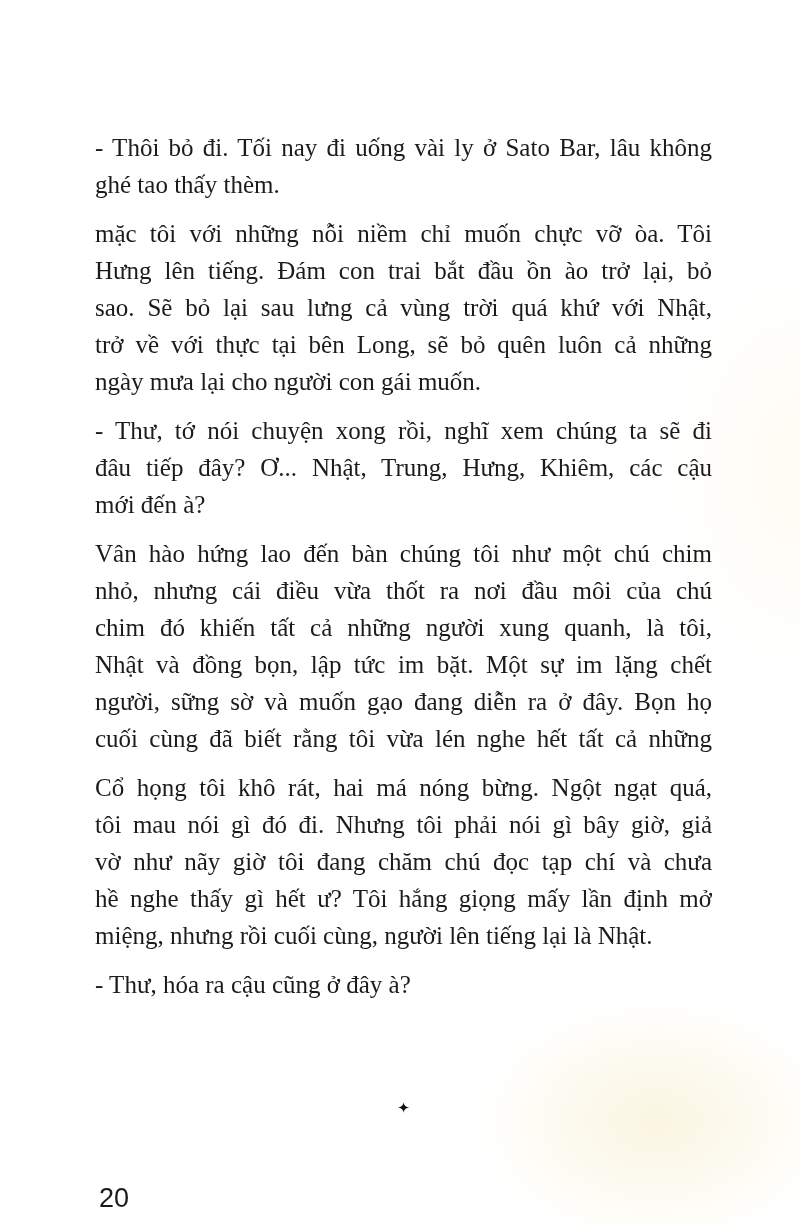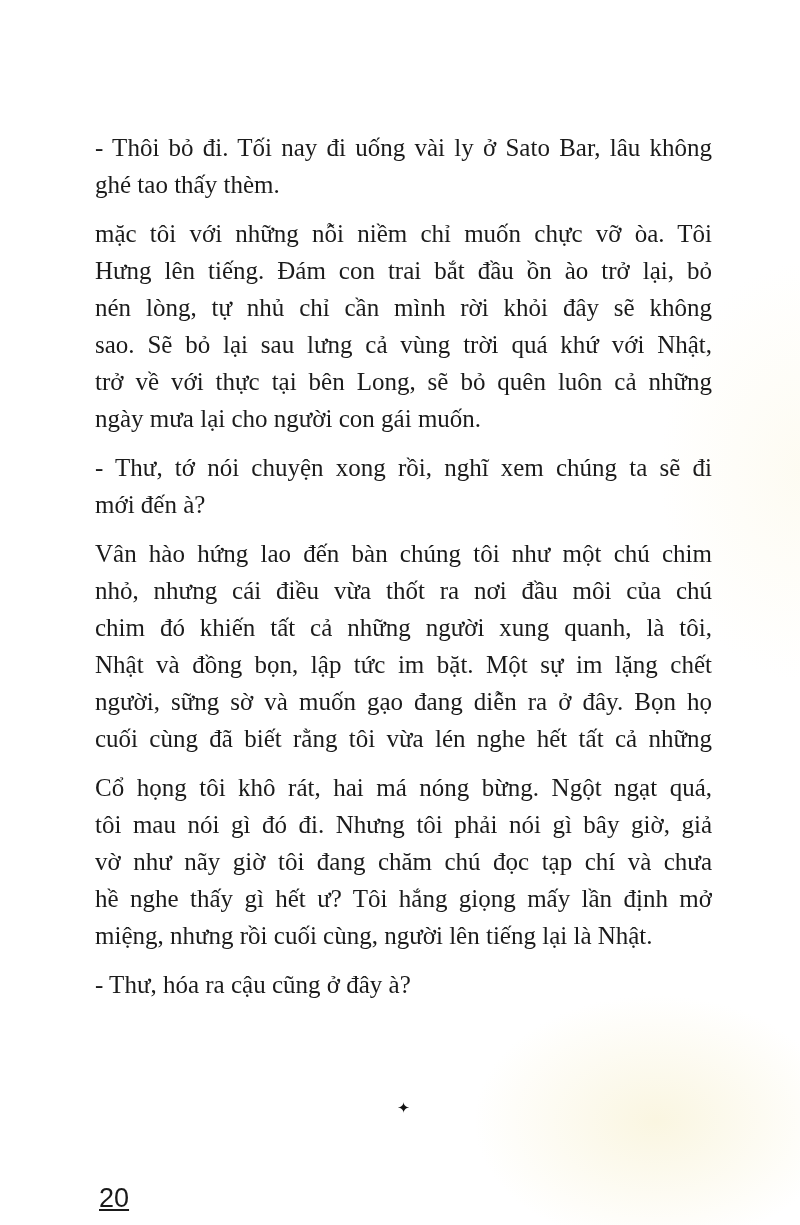--- a/index.html
+++ b/index.html
@@ -60,43 +60,42 @@
     line-height: 1;
   }
 
   .page-number {
     position: absolute;
     left: 99px;
     top: 1140px;
     font-family: "Liberation Sans", "DejaVu Sans", sans-serif;
     font-size: 27px;
     color: #1a1a1a;
-    text-decoration: underline;
   }
 </style>
 </head>
 <body>
 
 <div class="page">
 
   <div class="text-block" id="text-block">
       <div class="para">
         <div class="line">- Thôi bỏ đi. Tối nay đi uống vài ly ở Sato Bar, lâu không</div>
         <div class="line last">ghé tao thấy thèm.</div>
       </div>
       <div class="para">
         <div class="line">mặc tôi với những nỗi niềm chỉ muốn chực vỡ òa. Tôi</div>
         <div class="line">Hưng lên tiếng. Đám con trai bắt đầu ồn ào trở lại, bỏ</div>
-        <div class="line">nén lòng, tự nhủ chỉ cần mình rời khỏi đây sẽ không</div>
         <div class="line">sao. Sẽ bỏ lại sau lưng cả vùng trời quá khứ với Nhật,</div>
         <div class="line">trở về với thực tại bên Long, sẽ bỏ quên luôn cả những</div>
         <div class="line last">ngày mưa lại cho người con gái muốn.</div>
       </div>
       <div class="para">
         <div class="line">- Thư, tớ nói chuyện xong rồi, nghĩ xem chúng ta sẽ đi</div>
+        <div class="line">đâu tiếp đây? Ơ... Nhật, Trung, Hưng, Khiêm, các cậu</div>
         <div class="line last">mới đến à?</div>
       </div>
       <div class="para">
         <div class="line">Vân hào hứng lao đến bàn chúng tôi như một chú chim</div>
         <div class="line">nhỏ, nhưng cái điều vừa thốt ra nơi đầu môi của chú</div>
         <div class="line">chim đó khiến tất cả những người xung quanh, là tôi,</div>
         <div class="line">Nhật và đồng bọn, lập tức im bặt. Một sự im lặng chết</div>
         <div class="line">người, sững sờ và muốn gạo đang diễn ra ở đây. Bọn họ</div>
         <div class="line">cuối cùng đã biết rằng tôi vừa lén nghe hết tất cả những</div>
       </div>

